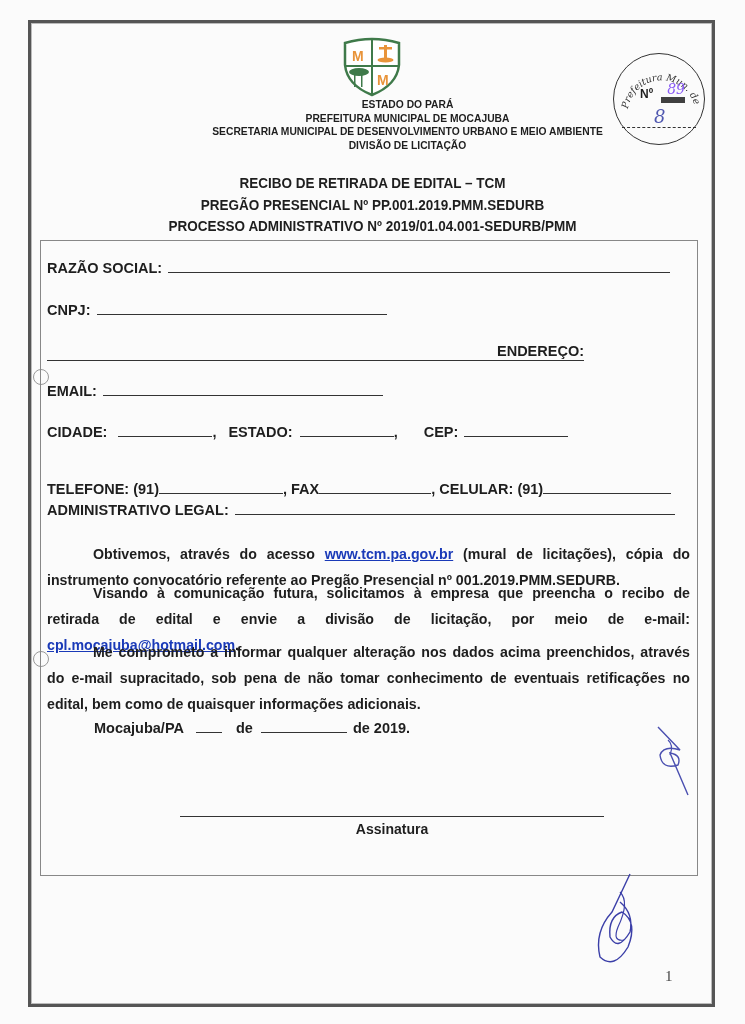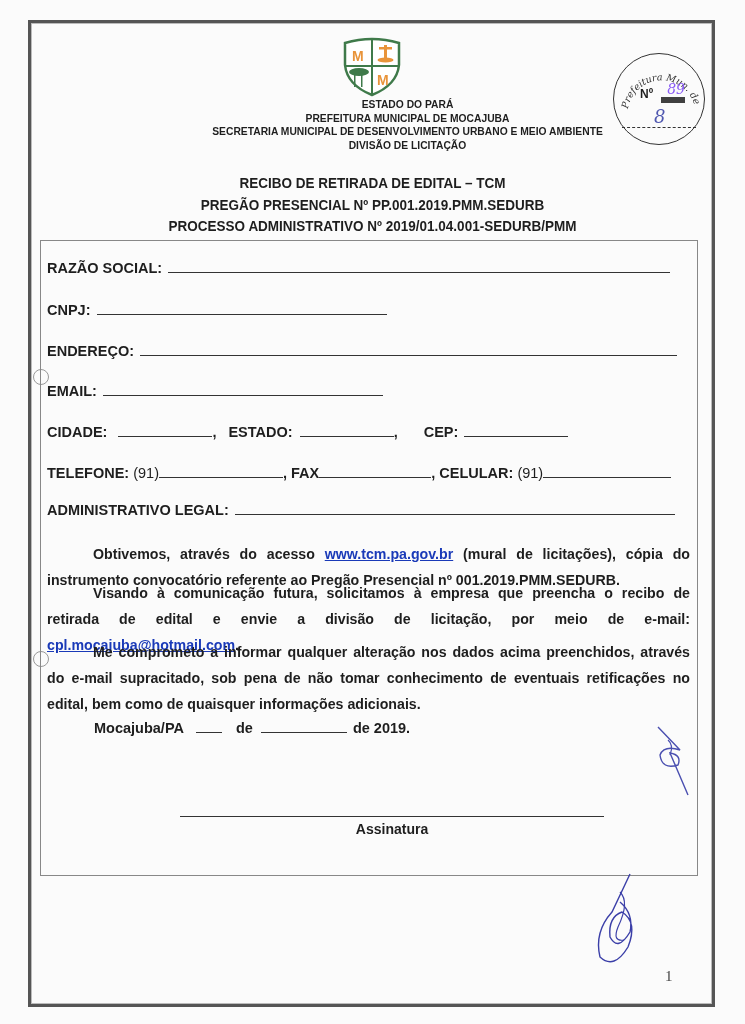--- a/index.html
+++ b/index.html
@@ -24,21 +24,21 @@
   .stamp-num { position:absolute; left:47px; top:27px; font-size:14px; color:#8b5cf6; font-family:"DejaVu Serif",serif; font-style:italic; border-bottom:6px solid #404040; width:24px; text-align:right; }
   .stamp-sig { position:absolute; left:40px; top:52px; font-size:18px; color:#5058b0; font-family:"DejaVu Serif",serif; font-style:italic; }
   .stamp-dash { position:absolute; left:8px; top:73px; width:74px; border-top:1.5px dashed #333; }
   .inner-box {
     position:absolute; left:40px; top:240px; width:656px; height:634px;
     border:1px solid #888;
   }
   .field { position:absolute; font-size:14.5px; font-weight:bold; display:flex; align-items:flex-end; white-space:nowrap; }
   .field .lbl { transform-origin:left; }
   .blank { display:inline-block; border-bottom:1px solid #333; height:1px; margin-bottom:3px; }
-  .normal { font-weight:normal; }
+  .normal { font-weight:bold;margin-top:16px; }
   .para {
     position:absolute; left:47px; width:643px; font-size:14.2px; font-weight:bold;
     line-height:26px; text-align:justify;
   }
   .para .indent { display:inline-block; width:46px; }
   .link { color:#1a3ab8; text-decoration:underline; }
   .sigline { position:absolute; left:180px; top:816px; width:424px; border-top:1px solid #333; }
   .sig-label { position:absolute; left:180px; top:821px; width:424px; text-align:center; font-size:14px; font-weight:bold; }
   .page-num { position:absolute; left:665px; top:968px; font-family:"Liberation Serif",serif; font-size:15px; color:#444; }
   .holes { position:absolute; width:14px; height:14px; border:1px solid #999; border-radius:50%; background:#fbfbfb; }
@@ -97,21 +97,21 @@
 <div class="field" style="left:47px;top:260px;align-items:flex-end;">
   <span class="lbl">RAZÃO SOCIAL:</span>
   <span class="blank" style="width:502px;margin-left:6px;"></span>
 </div>
 
 <div class="field" style="left:47px;top:302px;">
   <span class="lbl">CNPJ:</span>
   <span class="blank" style="width:290px;margin-left:6px;"></span>
 </div>
 
-<div class="field" style="left:47px;top:343px;">
+<div class="field" style="left:41px;top:343px;flex-direction:column;">
   <span class="lbl">ENDEREÇO:</span>
   <span class="blank" style="width:537px;margin-left:6px;"></span>
 </div>
 
 <div class="field" style="left:47px;top:383px;">
   <span class="lbl">EMAIL:</span>
   <span class="blank" style="width:280px;margin-left:6px;"></span>
 </div>
 
 <div class="field" style="left:47px;top:424px;align-items:flex-end;">

